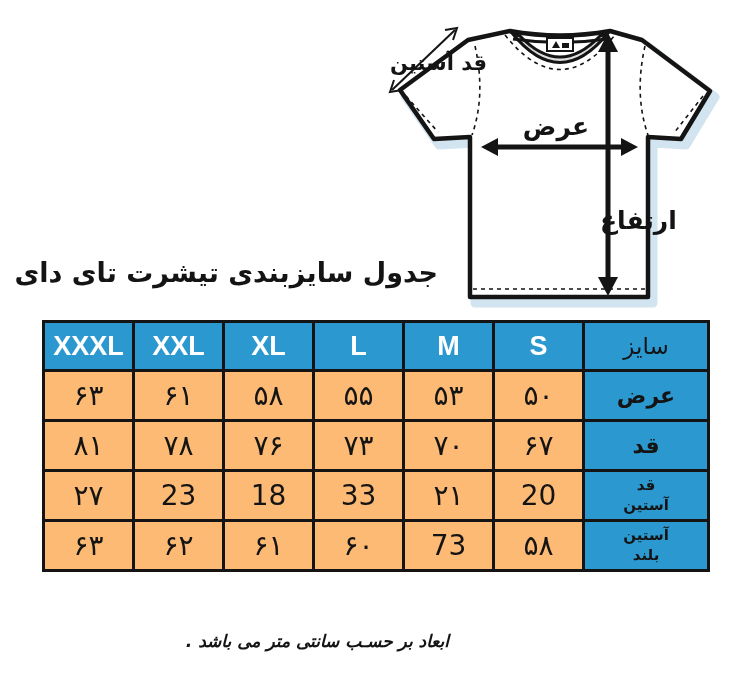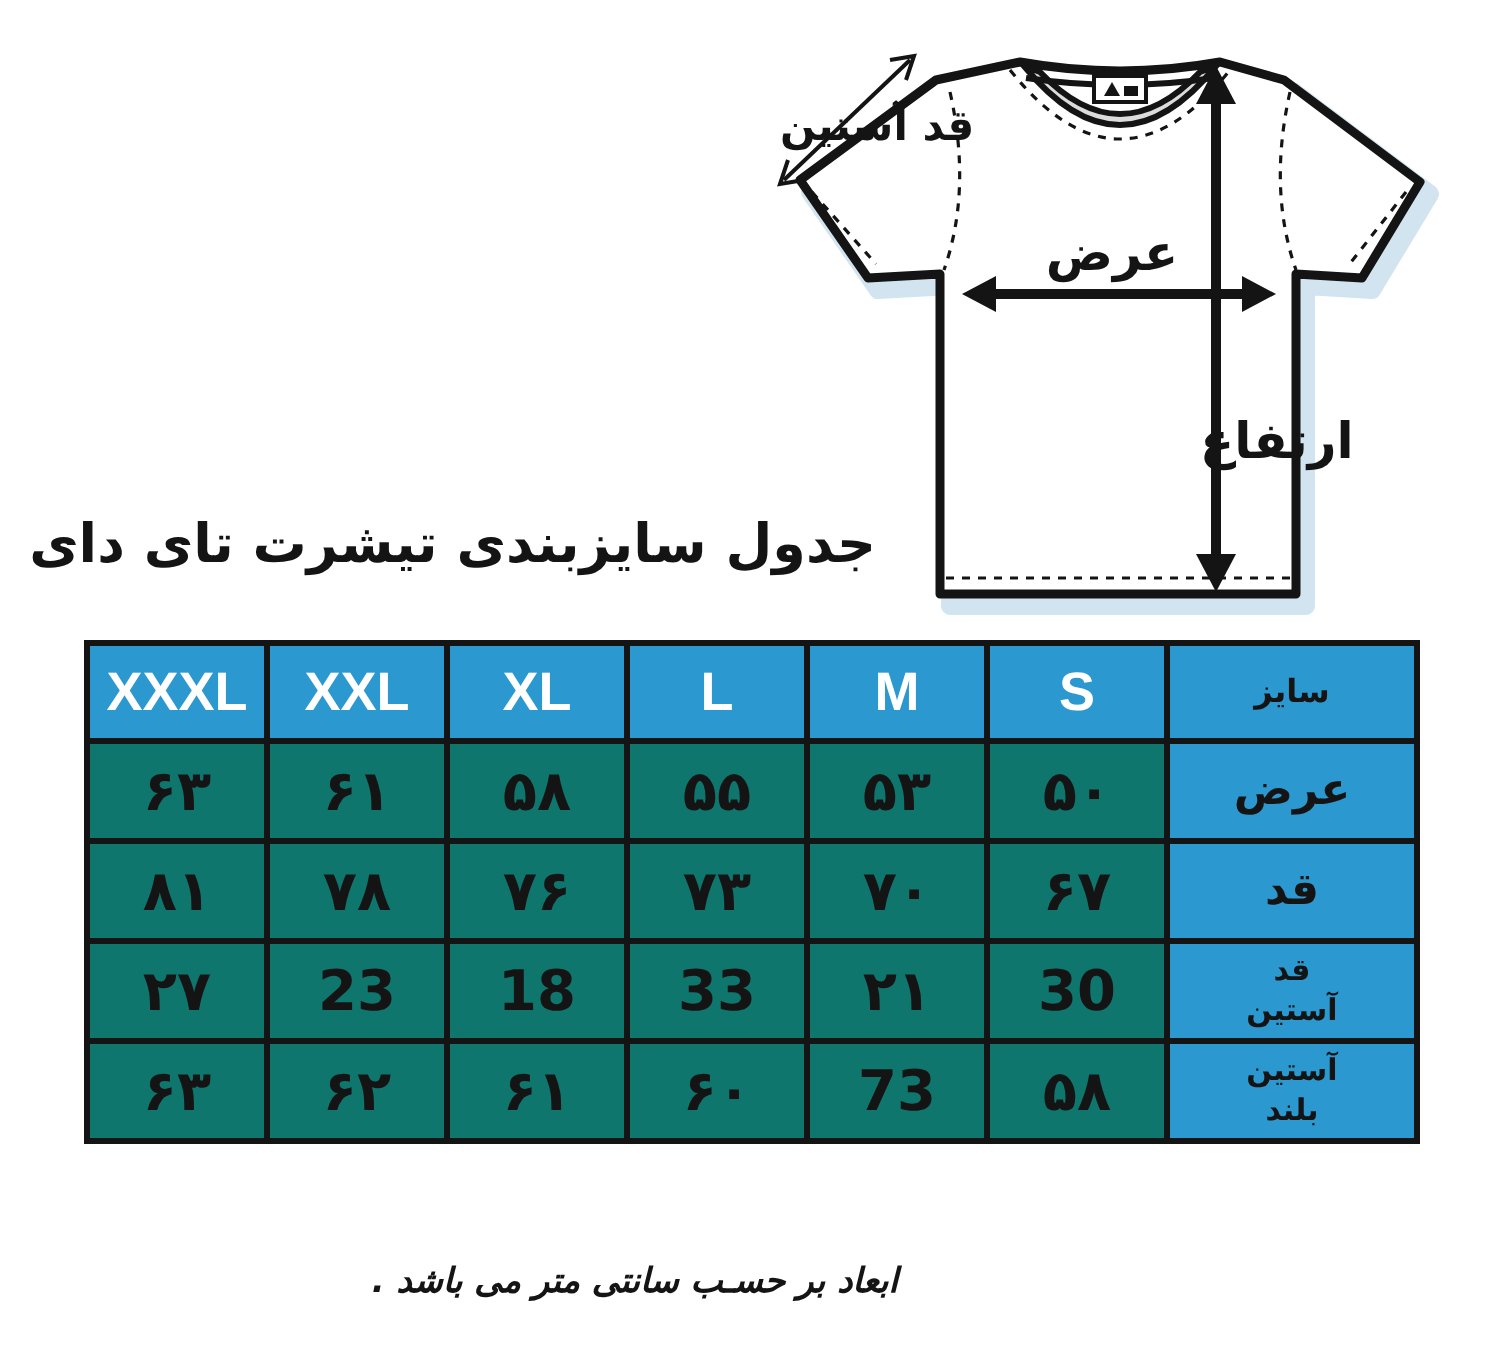--- a/index.html
+++ b/index.html
@@ -43,24 +43,24 @@
     border:3px solid var(--ink);text-align:center;vertical-align:middle;
     padding:0;overflow:hidden;
   }
   .size-table .hdr{
     background:var(--accent);color:#ffffff;
     font-family:"Liberation Sans","DejaVu Sans",sans-serif;
     font-weight:bold;font-size:27px;height:46px;
   }
   .size-table .corner{
     background:var(--accent);color:var(--ink);
-    font-weight:bold;font-size:16px;direction:rtl;
+    font-weight:normal;font-size:23px;direction:rtl;
   }
   .size-table .num{
-    font-weight:bold;font-size:28px;height:47px;background:#0f766e;
+    font-weight:normal;font-size:28px;height:47px;background:#fdba74;
     font-family:"DejaVu Sans",sans-serif;
   }
   .size-table .rowlabel{
     background:var(--accent);color:var(--ink);
     font-weight:bold;font-size:22px;direction:rtl;
   }
   .size-table .rowlabel.small{
     font-size:15px;font-weight:bold;line-height:1.3;white-space:pre-line;
   }
   
@@ -150,21 +150,21 @@
       <td class="num">۷۰</td>
       <td class="num">۶۷</td>
       <td class="rowlabel">قد</td>
     </tr>
     <tr>
       <td class="num">۲۷</td>
       <td class="num">23</td>
       <td class="num">18</td>
       <td class="num">33</td>
       <td class="num">۲۱</td>
-      <td class="num">30</td>
+      <td class="num">20</td>
       <td class="rowlabel small">قد
 آستین</td>
     </tr>
     <tr>
       <td class="num">۶۳</td>
       <td class="num">۶۲</td>
       <td class="num">۶۱</td>
       <td class="num">۶۰</td>
       <td class="num">73</td>
       <td class="num">۵۸</td>

